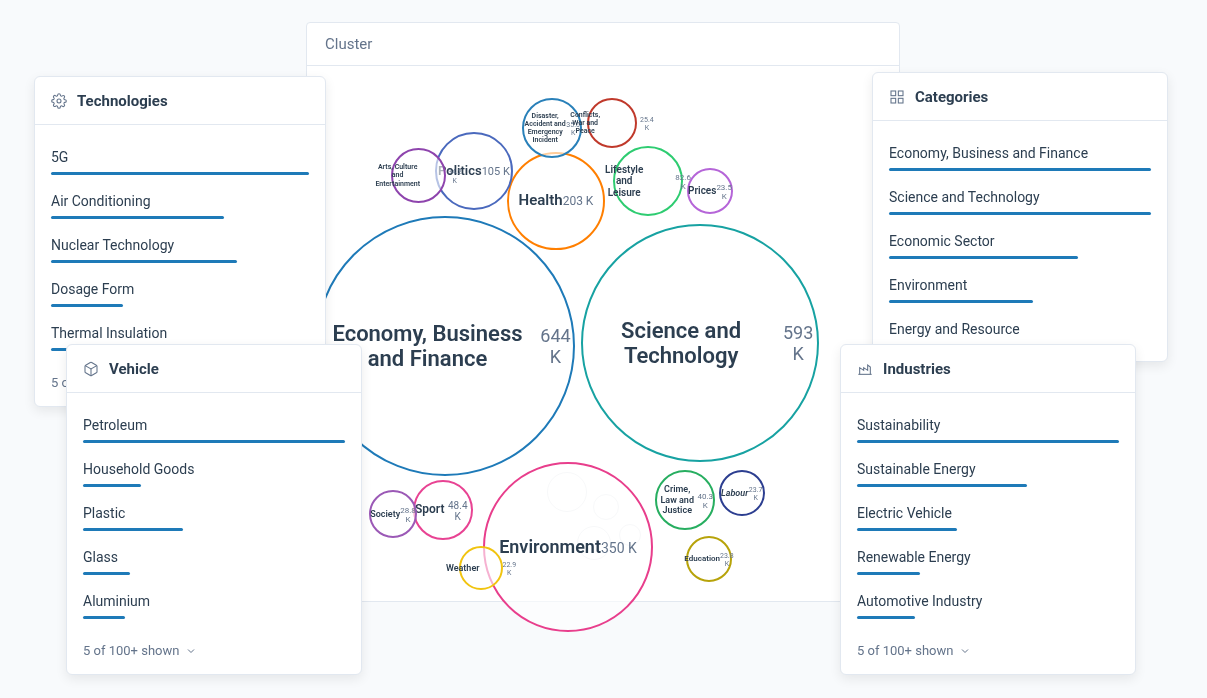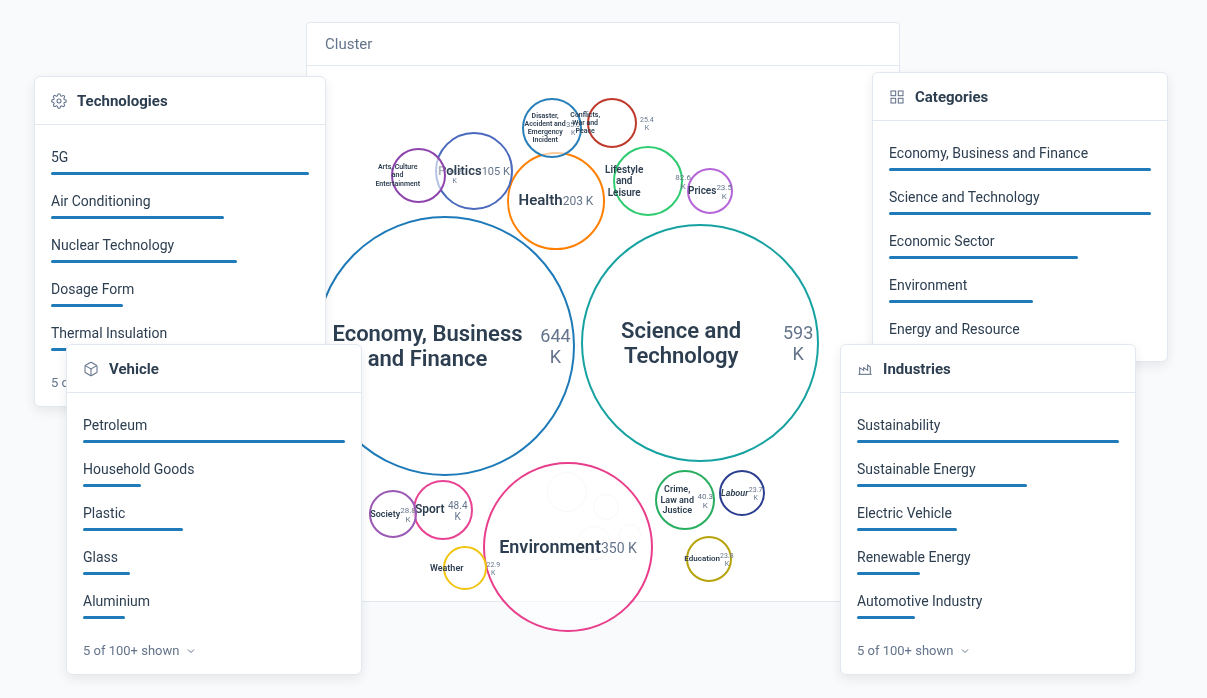--- a/index.html
+++ b/index.html
@@ -115,21 +115,21 @@
         <div class="val" style="font-size: 7px;">23.8 K</div>
       </div>
       <div class="bubble" style="width: 46px; height: 46px; left: 412px; top: 404px; border-color: rgb(44, 62, 144);">
         <div class="lbl" style="font-size: 9px; max-width: 39.1px; font-style: italic;">Labour</div>
         <div class="val" style="font-size: 7px;">23.7 K</div>
       </div>
       <div class="bubble" style="width: 46px; height: 46px; left: 380px; top: 102px; border-color: rgb(181, 101, 216);">
         <div class="lbl" style="font-size: 10px; max-width: 39.1px;">Prices</div>
         <div class="val" style="font-size: 8px;">23.5 K</div>
       </div>
-      <div class="bubble" style="width: 44px; height: 44px; left: 136px; top: 480px; border-color: rgb(241, 196, 15); gap: 23px;">
+      <div class="bubble" style="width: 44px; height: 44px; left: 152px; top: 480px; border-color: rgb(241, 196, 15); gap: 23px;">
         <div class="lbl" style="font-size: 9px; max-width: 37.4px;">Weather</div>
         <div class="val" style="font-size: 7px;">22.9 K</div>
       </div>
     </div>
 </div>
 
 <div class="card" style="top:76px;left:34px;width:292px">
   <div class="card-head">
     <span class="ico">
       <svg width="16" height="16" viewBox="0 0 24 24" fill="none" stroke-width="1.6">

